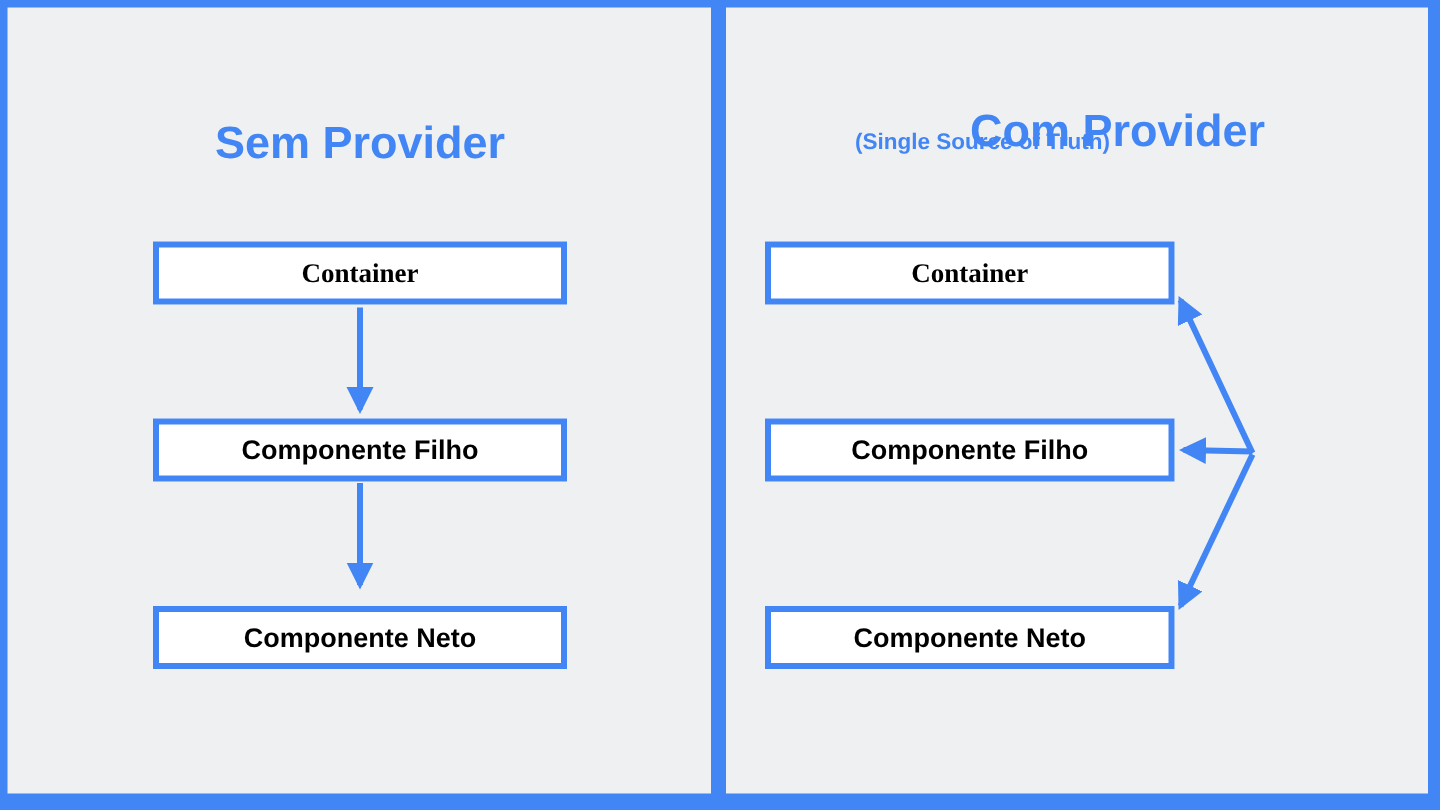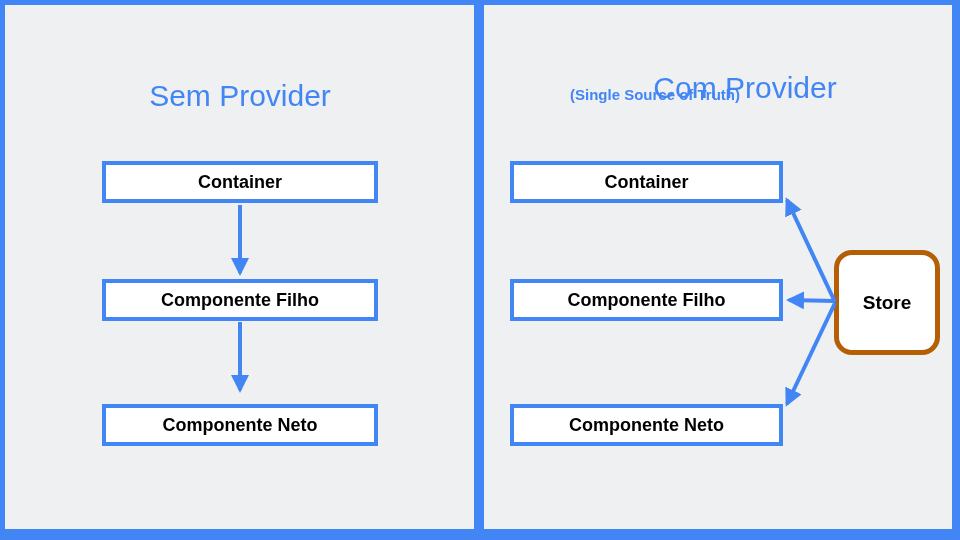--- a/index.html
+++ b/index.html
@@ -20,21 +20,21 @@
     top: 5px;
     height: 524px;
     background: #eef0f1;
   }
   .panel-left  { left: 5px;   width: 469px; }
   .panel-right { left: 484px; width: 468px; }
 
   .title {
     position: absolute;
     color: #4285f4;
-    font-weight: 400;
+    font-weight: 700;
     font-size: 30px;
     line-height: 32px;
     text-align: center;
     letter-spacing: 0px;
     white-space: nowrap;
   }
   .title-left  { left: 65px;  width: 350px; top: 60px; }
   .title-right { left: 570px; width: 350px; top: 52px; }
   .subtitle {
     position: absolute;
@@ -55,21 +55,21 @@
     display: flex;
     align-items: center;
     justify-content: center;
     font-weight: 700;
     font-size: 18px;
     color: #000000;
     white-space: nowrap;
   }
   .node-l { left: 102px; width: 276px; }
   .node-r { left: 510px; width: 273px; }
-  .row-1 { top: 161px; }
+  .row-1 { top: 161px; font-family: Liberation Serif, serif; }
   .row-2 { top: 279px; text-align: right; }
   .row-3 { top: 404px; }
 
   .store {
     position: absolute;
     left: 834px; top: 250px;
     width: 106px; height: 105px;
     box-sizing: border-box;
     background: #ffffff;
     border: 5px solid #b45f06;
@@ -116,23 +116,20 @@
   <div class="node node-r row-1">
     <span>Container</span>
   </div>
   <div class="node node-r row-2">
     <span>Componente Filho</span>
   </div>
   <div class="node node-r row-3">
     <span>Componente Neto</span>
   </div>
 
-  <div class="store">
-    <span>Store</span>
-  </div>
 
   <svg class="arrows" width="960" height="540" viewBox="0 0 960 540">
     <defs>
       <marker id="ah" markerUnits="userSpaceOnUse" markerWidth="22" markerHeight="22" refX="15" refY="9" orient="auto">
         <path d="M0,0 L18,9 L0,18 Z" fill="#4285f4"></path>
       </marker>
     </defs>
 
     <line x1="240" y1="205" x2="240" y2="273" stroke="#4285f4" stroke-width="4" marker-end="url(#ah)"></line>
 

